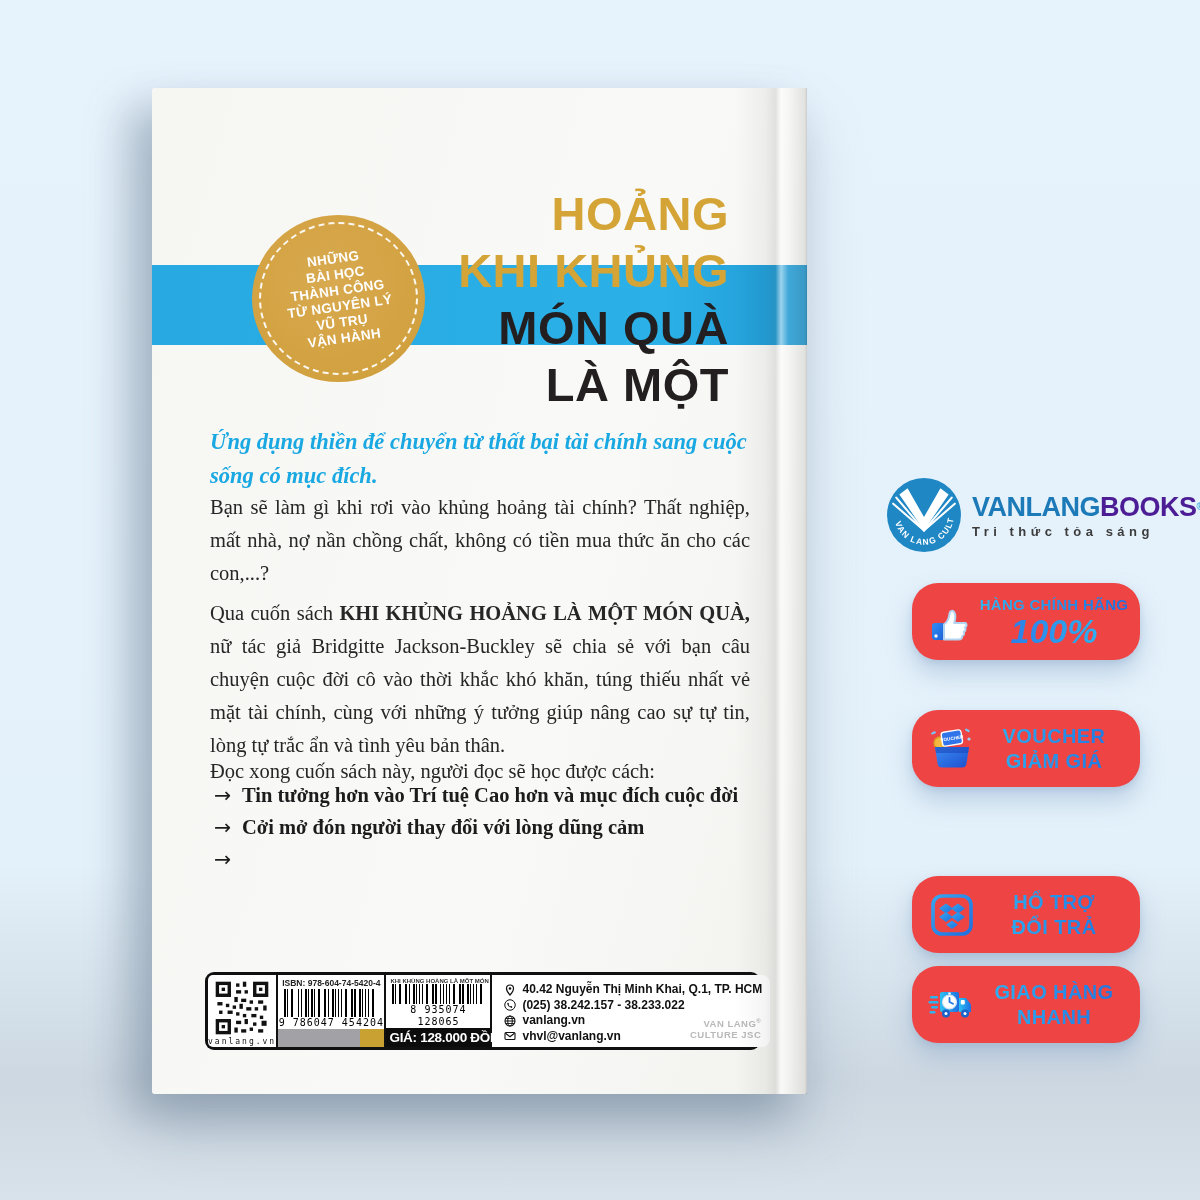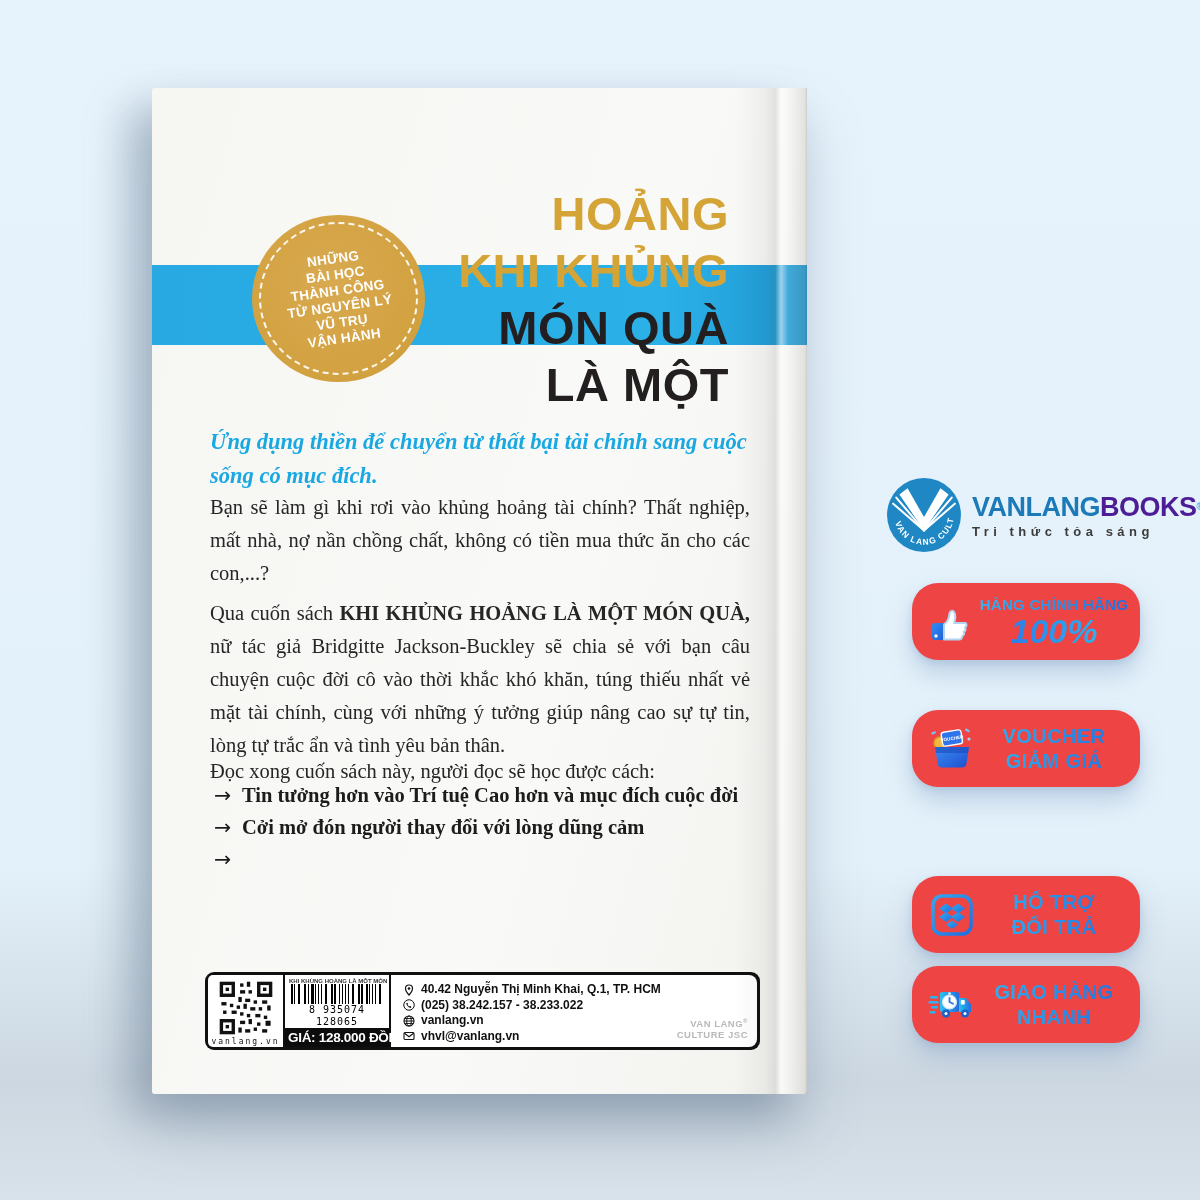--- a/index.html
+++ b/index.html
@@ -203,20 +203,29 @@
               <rect x="28" y="24" width="3" height="3"></rect>
             <rect x="12" y="28" width="2" height="3"></rect>
               <rect x="16" y="29" width="3" height="2"></rect>
               <rect x="21" y="28" width="2" height="2"></rect>
               <rect x="26" y="29" width="3" height="2"></rect>
           </g>
         </svg>
         <div class="qr-cap">vanlang.vn</div>
       </div>
 
+      <div class="bc-sec sec1">
+        <div class="bc-label">ISBN: 978-604-74-5420-4</div>
+        <div class="bars"></div>
+        <div class="bc-digits">9 786047 454204</div>
+        <div class="bc-foot">
+          <div class="gray"></div>
+          <div class="goldsq"></div>
+        </div>
+      </div>
 
       <div class="bc-sec sec2">
         <div class="bc-label tiny">KHI KHỦNG HOẢNG LÀ MỘT MÓN QUÀ</div>
         <div class="bars"></div>
         <div class="bc-digits">8 935074 128065</div>
         <div class="price">GIÁ: 128.000 ĐỒNG</div>
       </div>
 
       <div class="contact">
         <div class="c-row">

